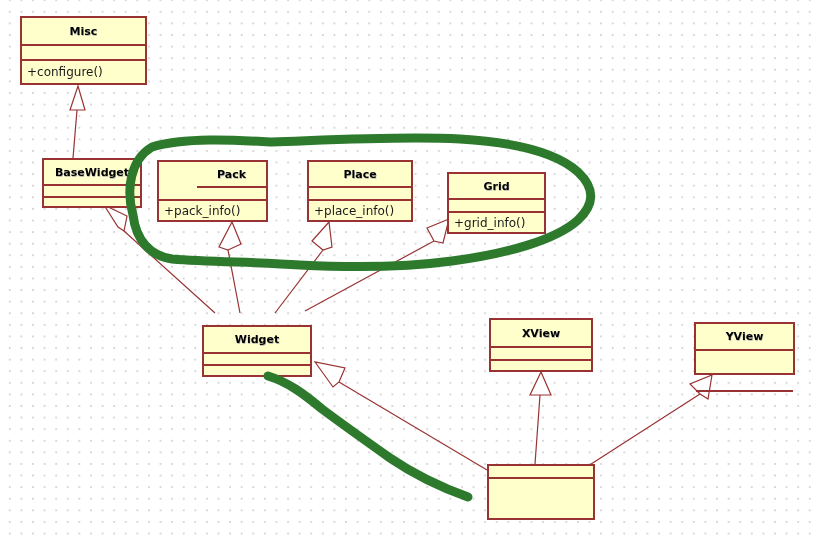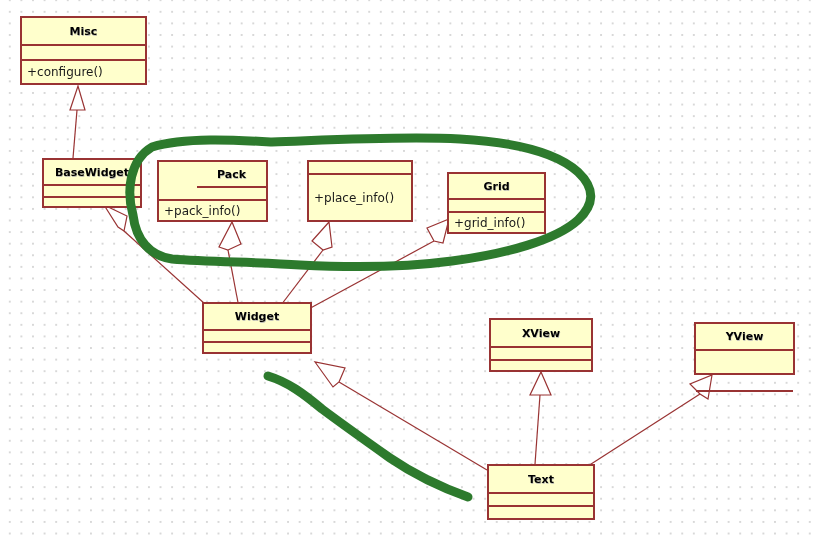--- a/index.html
+++ b/index.html
@@ -132,50 +132,50 @@
     <div class="uml-ops empty"></div>
   </div>
 
   <div class="uml-class" style="left:157px; top:160px; width:111px; height:62px;">
     <div class="uml-name" style="height:26px;margin-left:38px;">Pack</div>
     <div class="uml-attrs" style="height:13px;"></div>
     <div class="uml-ops">+pack_info()</div>
   </div>
 
   <div class="uml-class" style="left:307px; top:160px; width:106px; height:62px;">
+    <div class="uml-name" style="height:26px;">Place</div>
     <div class="uml-attrs" style="height:13px;"></div>
     <div class="uml-ops">+place_info()</div>
   </div>
 
   <div class="uml-class" style="left:447px; top:172px; width:99px; height:62px;">
     <div class="uml-name" style="height:26px;">Grid</div>
     <div class="uml-attrs" style="height:13px;"></div>
     <div class="uml-ops">+grid_info()</div>
   </div>
 
-  <div class="uml-class" style="left:202px; top:302px; width:110px; height:52px;">
+  <div class="uml-class" style="left:202px; top:325px; width:110px; height:52px;">
     <div class="uml-name" style="height:27px;">Widget</div>
     <div class="uml-attrs" style="height:12px;"></div>
     <div class="uml-ops empty"></div>
   </div>
 
   <div class="uml-class" style="left:489px; top:318px; width:104px; height:54px;">
     <div class="uml-name" style="height:28px;">XView</div>
     <div class="uml-attrs" style="height:13px;"></div>
     <div class="uml-ops empty"></div>
   </div>
 
   <div class="uml-class" style="left:694px; top:322px; width:101px; height:53px;gap:28px;">
     <div class="uml-name" style="height:27px;">YView</div>
     <div class="uml-attrs" style="height:13px;"></div>
     <div class="uml-ops empty"></div>
   </div>
 
   <div class="uml-class" style="left:487px; top:464px; width:108px; height:56px;">
-    <div class="uml-name" style="height:28px;">Text</div>
     <div class="uml-attrs" style="height:13px;"></div>
     <div class="uml-ops empty"></div>
   </div>
 
   <svg id="annot-layer" viewBox="0 0 820 540" xmlns="http://www.w3.org/2000/svg">
     <g fill="none" stroke="#2d7a2d" stroke-width="9" stroke-linecap="round" stroke-linejoin="round">
       <path d="M 133 215
                C 126 190, 130 160, 152 147
                C 185 137, 236 140, 272 142
                C 330 140, 400 136, 460 139

